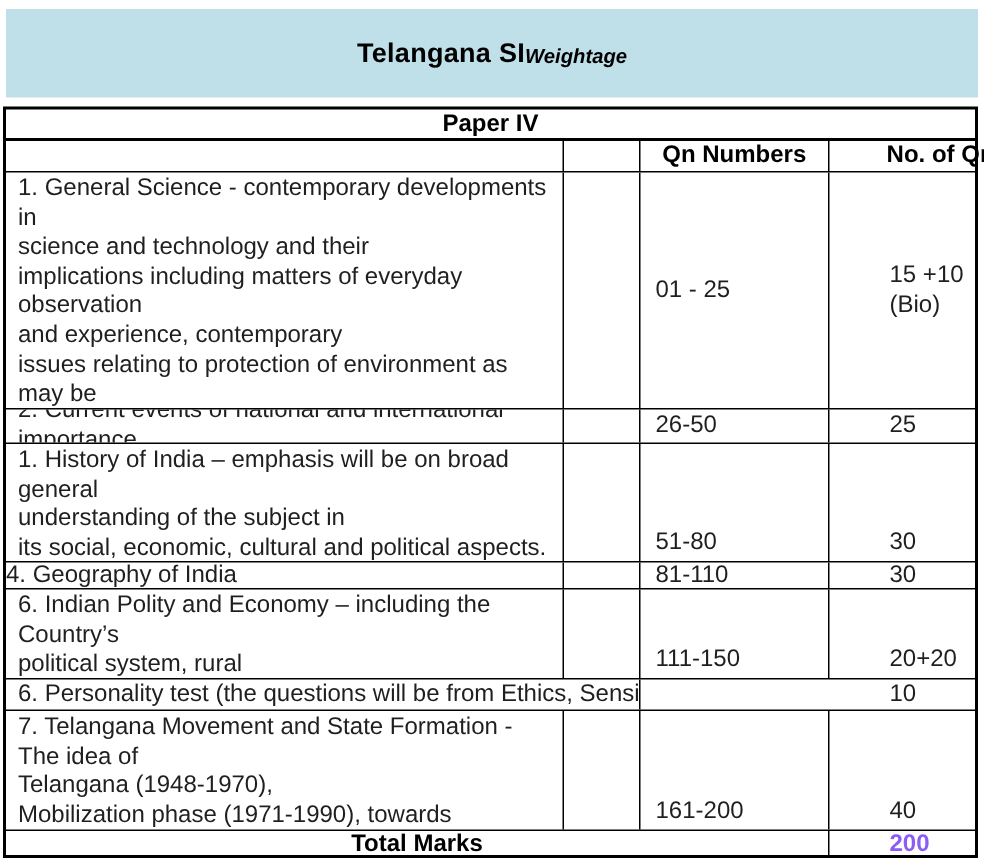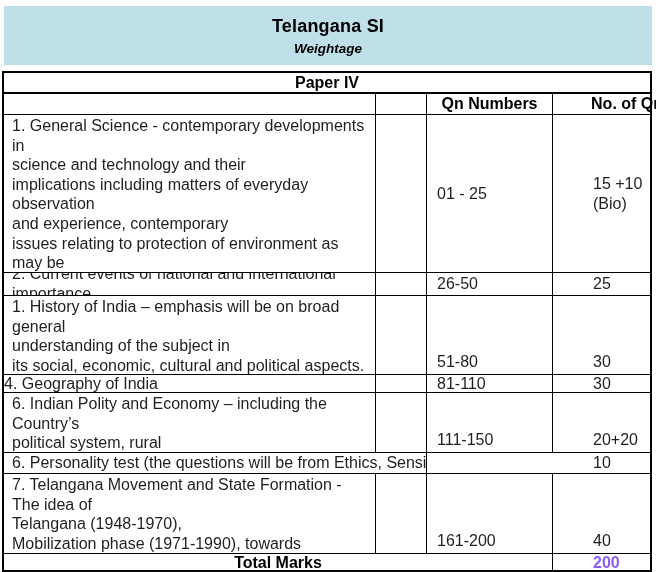--- a/index.html
+++ b/index.html
@@ -3,21 +3,21 @@
 <meta charset="utf-8">
 <style>
   html,body{margin:0;padding:0;background:#fff;}
   #stage{
     position:relative;width:656px;height:572px;background:#fff;
     font-family:"Liberation Sans",sans-serif;color:#1f1f1f;overflow:hidden;
   }
   
   #title-block{
     position:absolute;left:4px;top:6px;width:648px;height:59px;
-    display:flex;flex-direction:column;align-items:center;justify-content:center;
+    display:flex;flex-direction:row;align-items:center;justify-content:center;
     text-align:center;
   }
   #title-block .main{font-size:18px;font-weight:bold;color:#000;letter-spacing:.2px;}
   #title-block .sub{font-size:13.5px;font-weight:bold;color:#000;margin-top:4px;font-style:italic;}
   
   #grid{
     position:absolute;left:2px;top:71px;width:650px;height:501px;
     border:2px solid #000;box-sizing:border-box;background:#fff;
   }
   .row{position:relative;width:646px;box-sizing:border-box;border-bottom:1px solid #000;}

